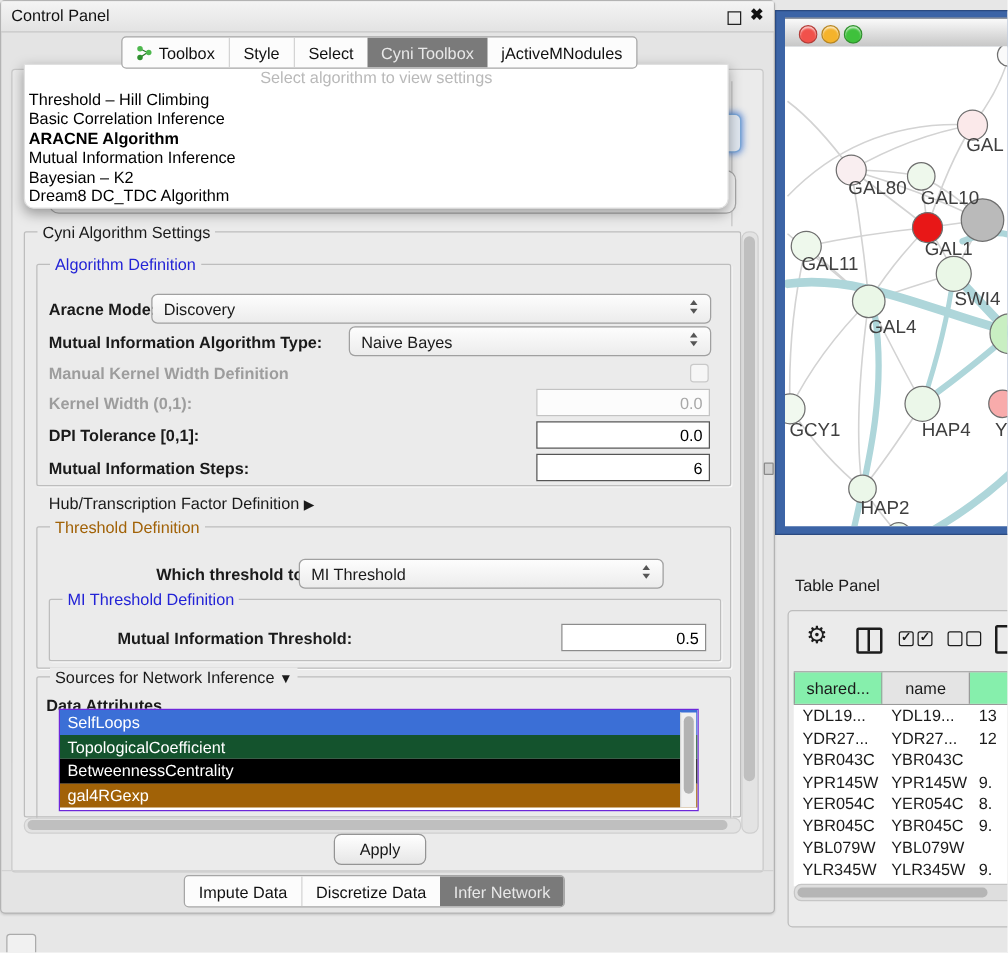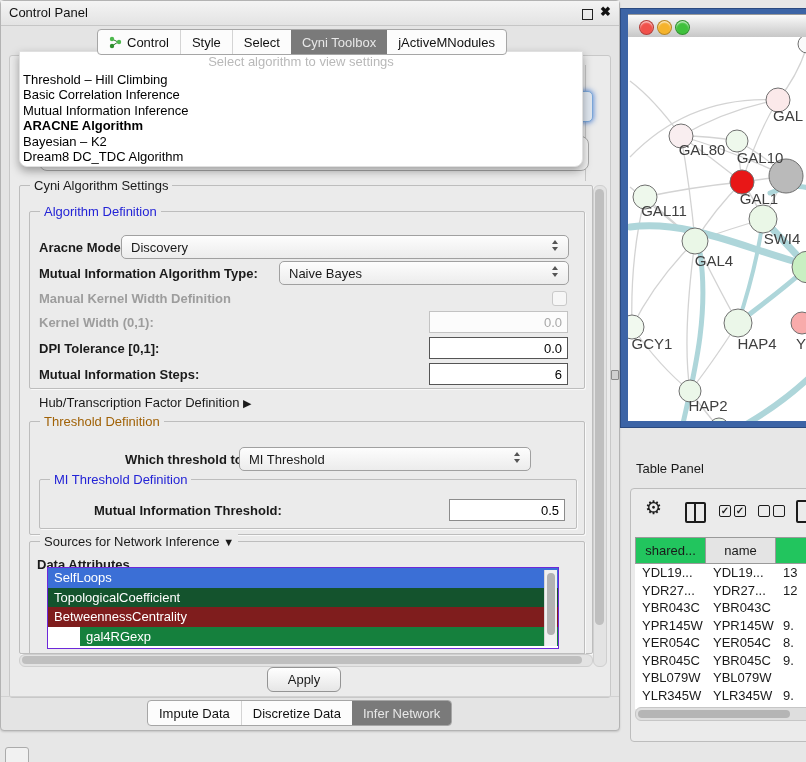--- a/index.html
+++ b/index.html
@@ -119,21 +119,21 @@
   #ic-cols{left:54px;top:13px;width:17px;height:17px;border:2px solid #1c1c1c;border-radius:2px;}
   #ic-cols i{position:absolute;left:7px;top:0;width:2px;height:17px;background:#1c1c1c;}
   .cb-ico{position:absolute;top:16px;width:10px;height:10px;border:1.5px solid #1c1c1c;border-radius:2px;
           font-size:10px;line-height:10px;text-align:center;font-weight:bold;}
   #ic-doc{left:165px;top:11px;width:16px;height:19px;border:2px solid #1c1c1c;border-radius:2px;background:#ebebeb;}
 
   #tp-table{left:4px;top:48px;width:200px;}
   #tp-head{display:flex;height:25px;border-top:1px solid #9a9a9a;border-bottom:1px solid #9a9a9a;}
   .th{box-sizing:border-box;border-right:1px solid #9a9a9a;display:flex;align-items:center;justify-content:center;}
   .th:first-child{border-left:1px solid #9a9a9a;}
-  .th-blue{background:#22c55e;text-align:right;}
+  .th-blue{background:#86efac;text-align:right;}
   .th-gray{background:#e4e4e4;}
   #tp-rows{height:145px;overflow:hidden;background:#fff;}
   .trow{display:flex;height:17.5px;line-height:17.5px;}
   .tcell{box-sizing:border-box;padding-left:7px;white-space:nowrap;overflow:hidden;}
   .c0{width:71px;}.c1{width:70px;}.c2{width:59px;}
   #tp-hscroll{position:absolute;left:4px;top:218px;width:177px;height:12px;background:#dedede;border:1px solid #c6c6c6;border-radius:6px;}
   #tp-hthumb{position:absolute;left:2px;top:1.5px;width:152px;height:8px;background:#b5b5b5;border-radius:4px;}
 
   
   #top-artifact{left:8px;top:0;width:1px;height:6px;background:#9a9a9a;}
@@ -157,21 +157,21 @@
 
     <div class="abs" id="tabbar">
       <div class="tab">
         <svg id="net-tab-icon" viewBox="0 0 13 13">
           <line x1="3" y1="3" x2="9" y2="6" stroke="#2a7a2a" stroke-width="1"></line>
           <line x1="3" y1="10" x2="9" y2="6" stroke="#2a7a2a" stroke-width="1"></line>
           <circle cx="3" cy="3" r="2.2" fill="#4db84d"></circle>
           <circle cx="3" cy="10" r="2.2" fill="#2e8f2e"></circle>
           <circle cx="10" cy="6" r="2.2" fill="#4db84d"></circle>
         </svg>
-        <span>Control</span>
+        <span>Toolbox</span>
       </div>
       <div class="tab">
         <span>Style</span>
       </div>
       <div class="tab">
         <span>Select</span>
       </div>
       <div class="tab sel">
         <span>Cyni Toolbox</span>
       </div>
@@ -187,22 +187,22 @@
           <b class="a-dn"></b>
         </span>
     </span>
     <span class="abs" id="frag-combo2"></span>
 
     <div class="abs" id="popup">
       <div id="popup-ph">Select algorithm to view settings</div>
       <div>
           <div class="dd-item">Threshold – Hill Climbing</div>
           <div class="dd-item">Basic Correlation Inference</div>
+          <div class="dd-item dd-bold">ARACNE Algorithm</div>
           <div class="dd-item">Mutual Information Inference</div>
-          <div class="dd-item dd-bold">ARACNE Algorithm</div>
           <div class="dd-item">Bayesian – K2</div>
           <div class="dd-item">Dream8 DC_TDC Algorithm</div>
         </div>
     </div>
 
     <div class="abs fs" id="fs-cyni">
       <span class="legend">Cyni Algorithm Settings</span>
     </div>
 
     <div class="abs fs" id="fs-alg">
@@ -259,22 +259,22 @@
       <span class="legend">
         <span>Sources for Network Inference</span>
         <span class="tri"> ▼</span>
       </span>
     </div>
     <span class="lbl b" style="left:36px;top:556px;">Data Attributes</span>
     <div class="abs" id="attr-list">
       <div>
           <div class="attr-item" style="background: rgb(59, 111, 214);">SelfLoops</div>
           <div class="attr-item" style="background: #14532d;">TopologicalCoefficient</div>
-          <div class="attr-item" style="background: #7f1d1d;">BetweennessCentrality</div>
-          <div class="attr-item" style="background: #15803d; margin-left: 32px;">gal4RGexp</div>
+          <div class="attr-item" style="background: #000000;">BetweennessCentrality</div>
+          <div class="attr-item" style="background: #a16207;">gal4RGexp</div>
         </div>
       <span id="attr-sb">
           <span id="attr-thumb"></span>
         </span>
     </div>
 
     <span class="abs" id="v-scroll"></span>
     <span class="abs" id="v-thumb"></span>
     <span class="abs" id="h-scroll"></span>
     <span class="abs" id="h-thumb"></span>

